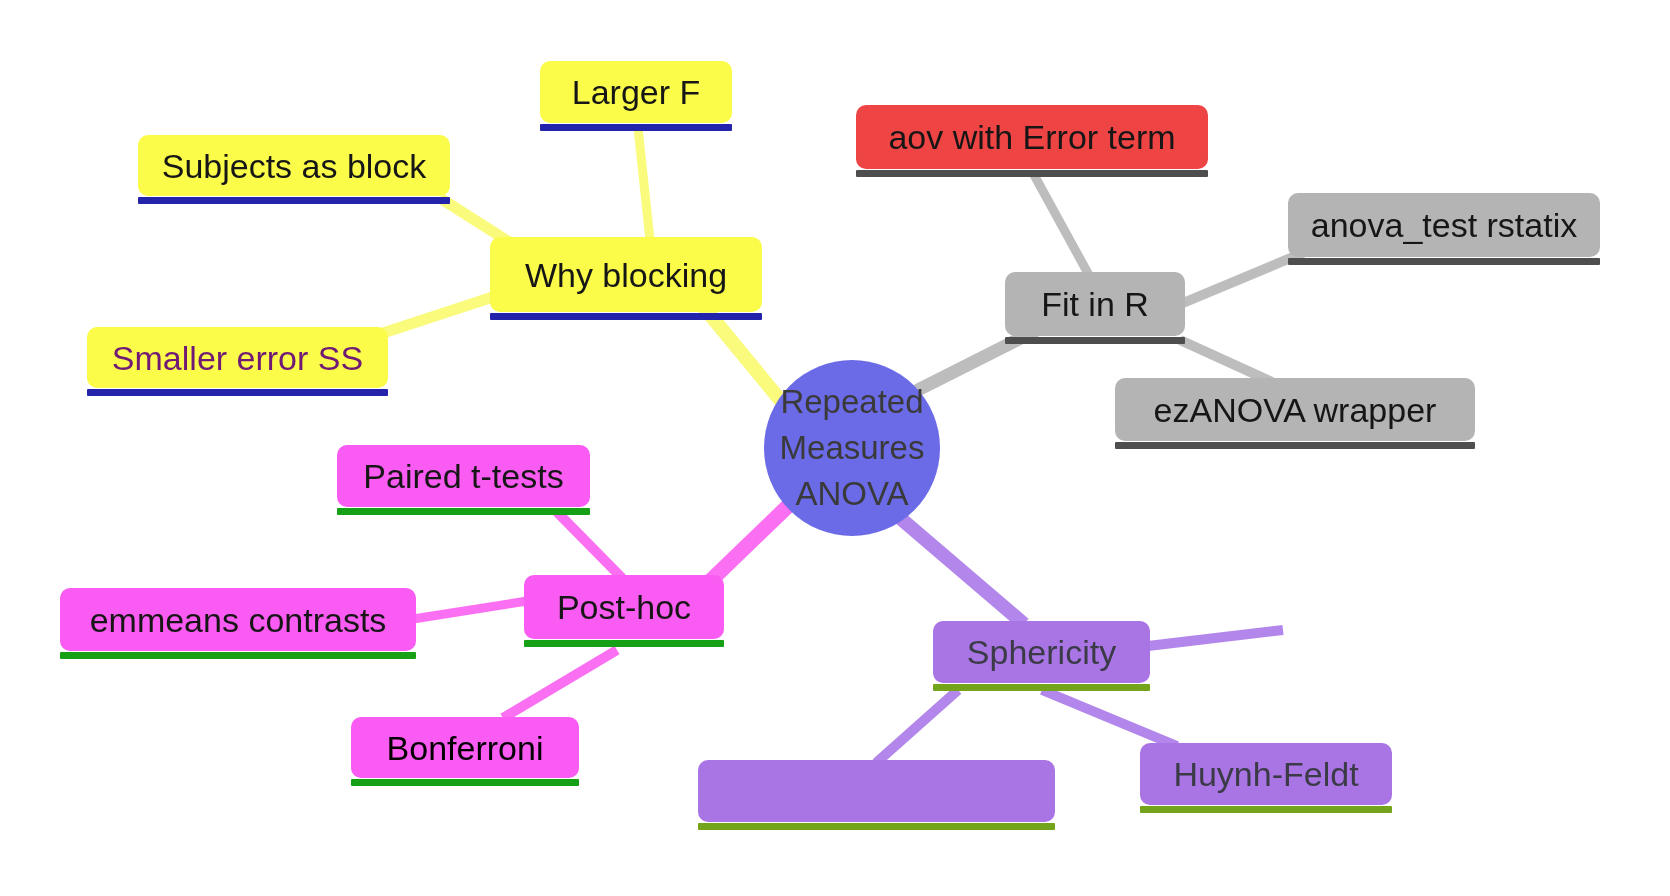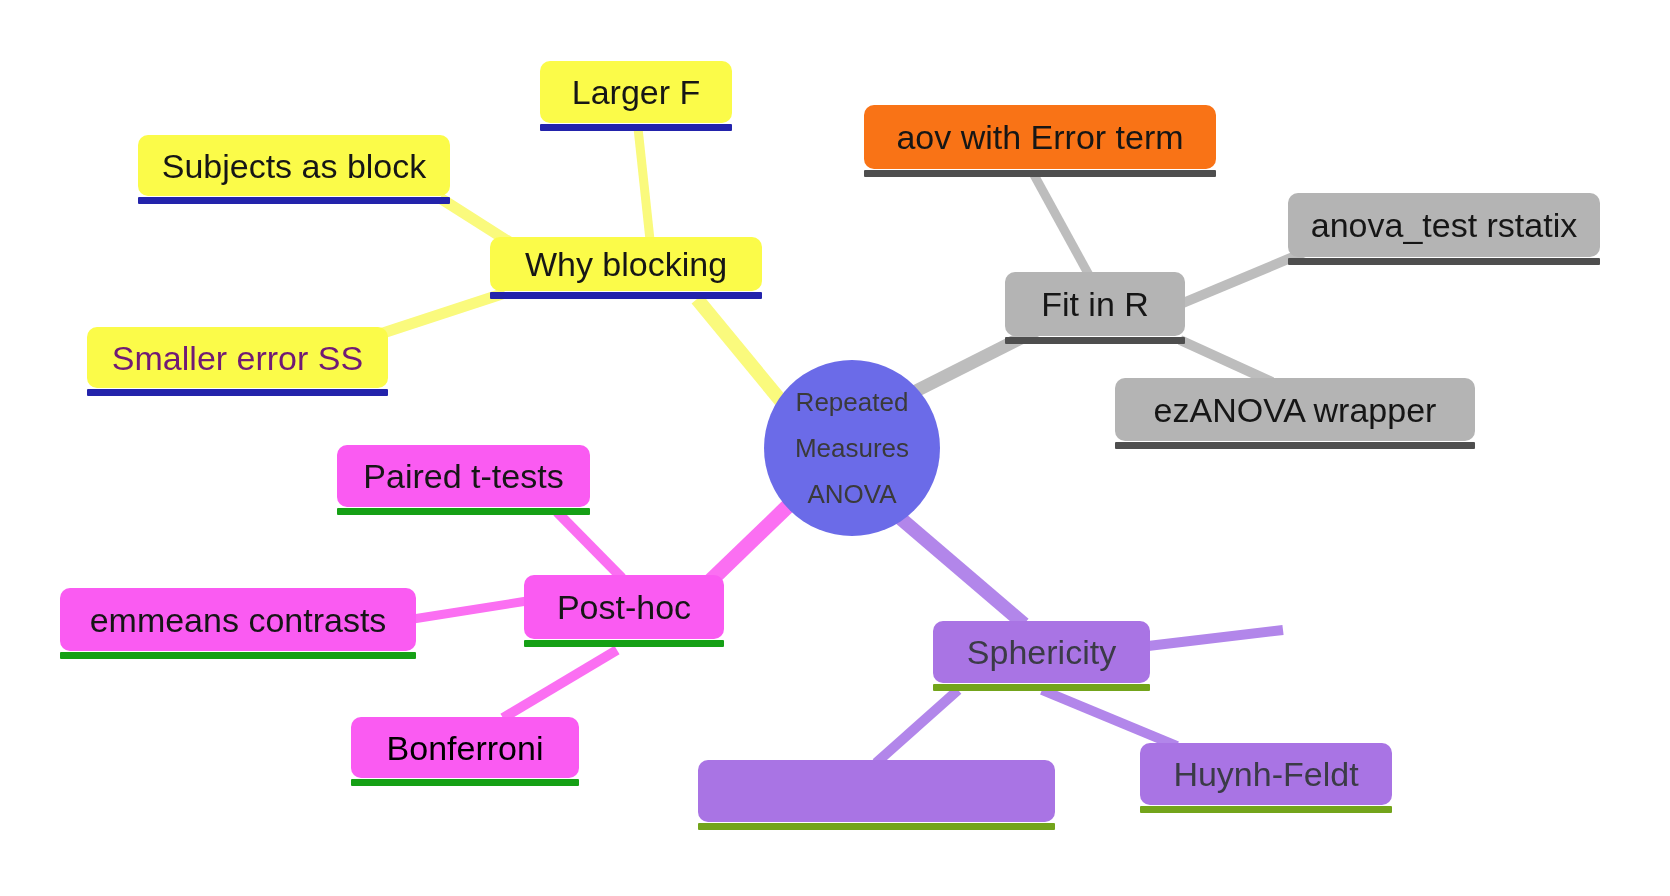--- a/index.html
+++ b/index.html
@@ -47,21 +47,21 @@
   .root-node {
     position: absolute;
     border-radius: 50%;
     display: flex;
     flex-direction: column;
     align-items: center;
     justify-content: center;
     text-align: center;
   }
   .root-node .root-line {
-    font-size: 26px;
+    font-size: 33px;
     line-height: 46px;
     white-space: nowrap;
   }
 </style>
 </head>
 <body>
 
 <div id="stage">
     <svg id="edge-layer" viewBox="0 0 1670 896">
       <line x1="800" y1="424" x2="697" y2="299" stroke="#FAFA7D" stroke-width="14" stroke-linecap="butt"></line>
@@ -74,41 +74,41 @@
       <line x1="1180" y1="340" x2="1272" y2="382" stroke="#BDBDBD" stroke-width="10" stroke-linecap="butt"></line>
       <line x1="789" y1="505" x2="703" y2="588" stroke="#FB6FF2" stroke-width="15" stroke-linecap="butt"></line>
       <line x1="557" y1="512" x2="622" y2="578" stroke="#FB6FF2" stroke-width="10" stroke-linecap="butt"></line>
       <line x1="413" y1="619" x2="527" y2="601" stroke="#FB6FF2" stroke-width="9" stroke-linecap="butt"></line>
       <line x1="503" y1="718" x2="617" y2="650" stroke="#FB6FF2" stroke-width="10" stroke-linecap="butt"></line>
       <line x1="893" y1="512" x2="1024" y2="624" stroke="#B286EA" stroke-width="14" stroke-linecap="butt"></line>
       <line x1="1148" y1="646" x2="1283" y2="630" stroke="#B286EA" stroke-width="10" stroke-linecap="butt"></line>
       <line x1="958" y1="690" x2="876" y2="763" stroke="#B286EA" stroke-width="10" stroke-linecap="butt"></line>
       <line x1="1042" y1="690" x2="1177" y2="746" stroke="#B286EA" stroke-width="10" stroke-linecap="butt"></line>
     </svg>
-    <div class="node" style="left: 490px; top: 237px; width: 272px; height: 54px; background: rgb(251, 251, 73); color: rgb(22, 22, 22);">
+    <div class="node" style="left: 490px; top: 237px; width: 272px; height: 75px; background: rgb(251, 251, 73); color: rgb(22, 22, 22);">
       <span class="label">Why blocking</span>
       <div class="underline" style="background: rgb(35, 35, 171);"></div>
     </div>
     <div class="node" style="left: 540px; top: 61px; width: 192px; height: 62px; background: rgb(251, 251, 73); color: rgb(22, 22, 22);">
       <span class="label">Larger F</span>
       <div class="underline" style="background: rgb(35, 35, 171);"></div>
     </div>
     <div class="node" style="left: 138px; top: 135px; width: 312px; height: 61px; background: rgb(251, 251, 73); color: rgb(22, 22, 22);">
       <span class="label">Subjects as block</span>
       <div class="underline" style="background: rgb(35, 35, 171);"></div>
     </div>
     <div class="node" style="left: 87px; top: 327px; width: 301px; height: 61px; background: rgb(251, 251, 73); color: #701a75;">
       <span class="label">Smaller error SS</span>
       <div class="underline" style="background: rgb(35, 35, 171);"></div>
     </div>
     <div class="node" style="left: 1005px; top: 272px; width: 180px; height: 64px; background: rgb(180, 180, 180); color: rgb(22, 22, 22);">
       <span class="label">Fit in R</span>
       <div class="underline" style="background: rgb(78, 78, 78);"></div>
     </div>
-    <div class="node" style="left: 856px; top: 105px; width: 352px; height: 64px; background: #f97316; color: rgb(22, 22, 22); margin-left: 8px;">
+    <div class="node" style="left: 856px; top: 105px; width: 352px; height: 64px; background: #ef4444; color: rgb(22, 22, 22);">
       <span class="label">aov with Error term</span>
       <div class="underline" style="background: rgb(78, 78, 78);"></div>
     </div>
     <div class="node" style="left: 1288px; top: 193px; width: 312px; height: 64px; background: rgb(180, 180, 180); color: rgb(22, 22, 22);">
       <span class="label">anova_test rstatix</span>
       <div class="underline" style="background: rgb(78, 78, 78);"></div>
     </div>
     <div class="node" style="left: 1115px; top: 378px; width: 360px; height: 63px; background: rgb(180, 180, 180); color: rgb(22, 22, 22);">
       <span class="label">ezANOVA wrapper</span>
       <div class="underline" style="background: rgb(78, 78, 78);"></div>

